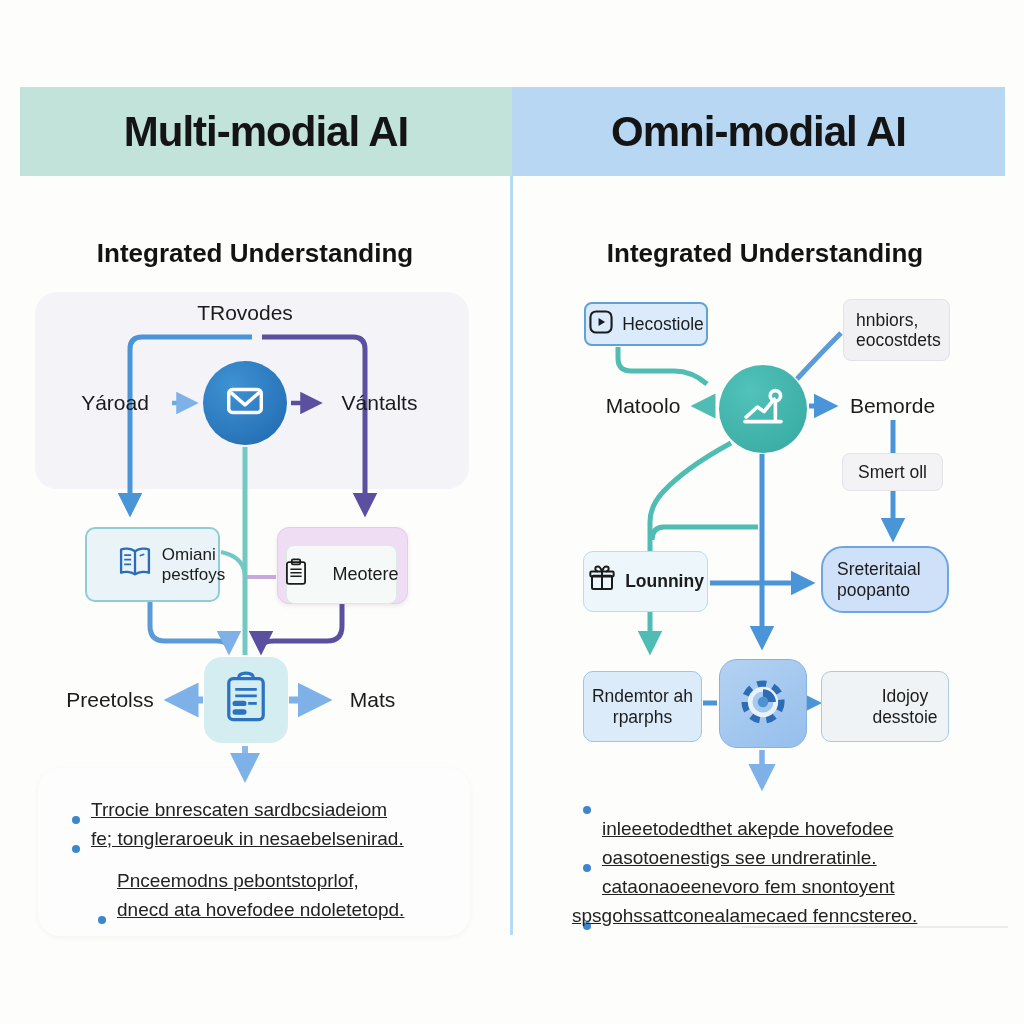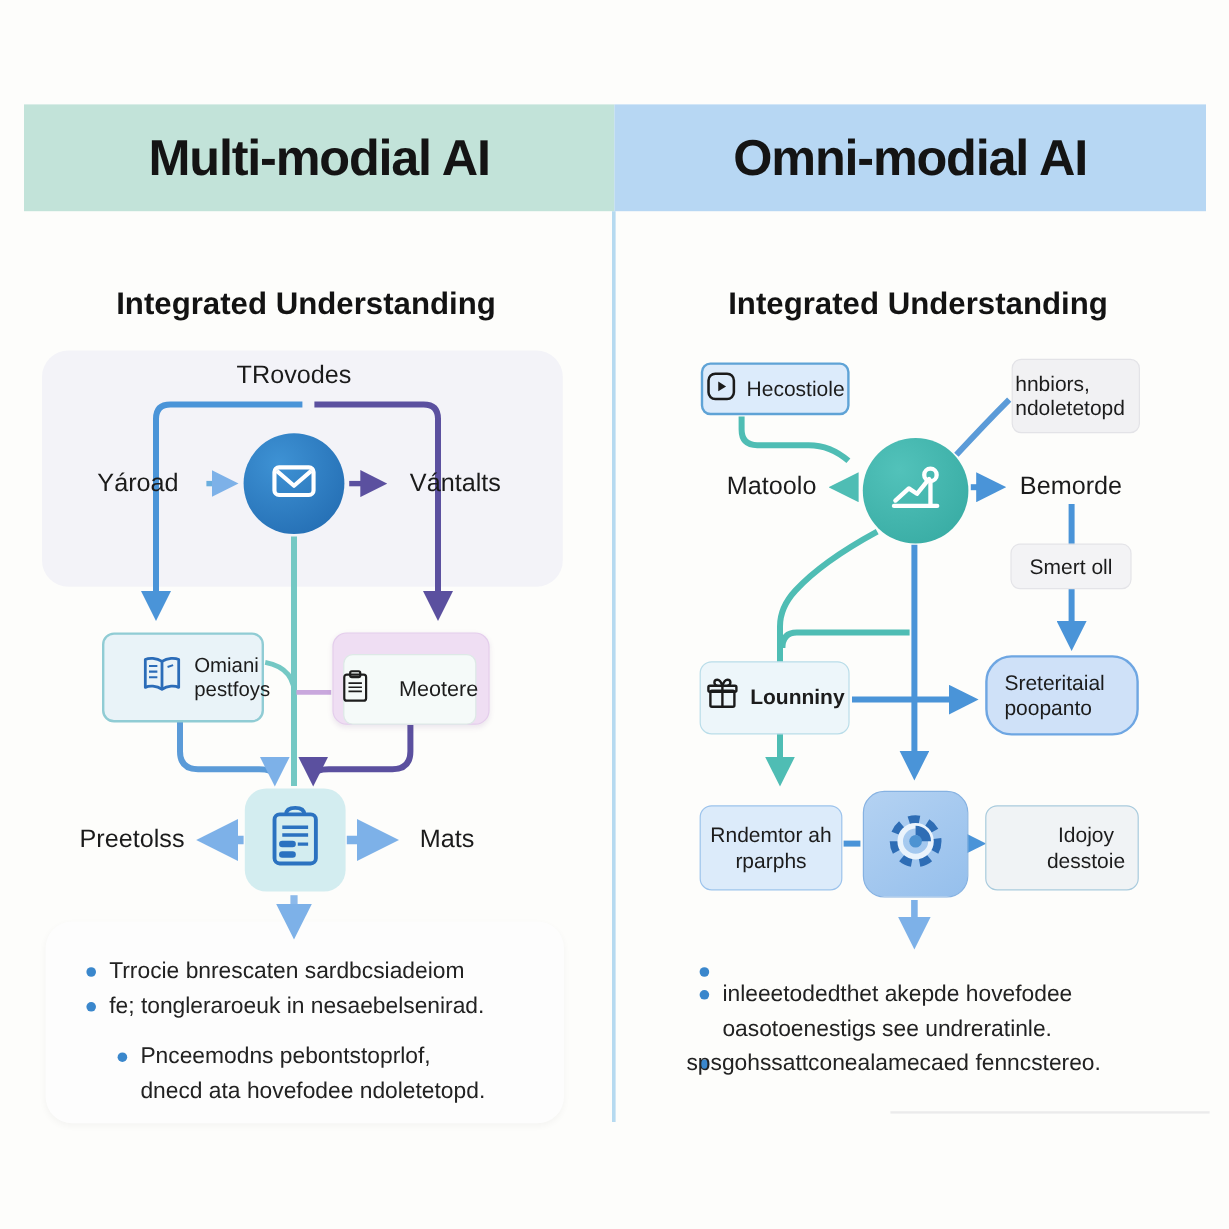--- a/index.html
+++ b/index.html
@@ -45,37 +45,37 @@
           background:#e9f3f8;border:2px solid #90ccd4;font-size:17px;padding-left:36px;}
   .meot-outer{left:277px;top:527px;width:129px;height:75px;border-radius:12px;
           background:#efdef3;border:1px solid #e4cdec;box-shadow:0 2px 4px rgba(120,80,150,.12);}
   .meot-inner{left:8px;top:17px;width:111px;height:59px;border-radius:8px;
           background:#f5faf9;border:1px solid #dde9e6;font-size:18px;gap:24px;}
   .clipbox{left:204px;top:657px;width:84px;height:86px;border-radius:18px;background:#d3edf0;}
 
   .heco{left:584px;top:302px;width:124px;height:44px;border-radius:8px;
         background:#dcebfb;border:2px solid #5fa3d6;font-size:17.5px;}
   .hnbiors{left:843px;top:299px;width:107px;height:62px;border-radius:8px;
-        background:#f1f1f3;border:1px solid #e3e3e7;font-size:17.5px;justify-content:flex-start;padding-left:2px;}
+        background:#f1f1f3;border:1px solid #e3e3e7;font-size:17.5px;justify-content:flex-start;padding-left:12px;}
   .smert{left:842px;top:453px;width:101px;height:38px;border-radius:8px;
         background:#f3f3f5;border:1px solid #e4e4e8;font-size:17.5px;}
   .lounniny{left:583px;top:551px;width:125px;height:61px;border-radius:10px;
         background:#edf6fa;border:1.5px solid #b9dde9;font-size:17.5px;font-weight:bold;}
   .sret{left:821px;top:546px;width:128px;height:67px;border-radius:22px;
         background:#cfe1f8;border:2px solid #6ea6e2;font-size:17.5px;justify-content:flex-start;padding-left:14px;}
   .rnd{left:583px;top:671px;width:119px;height:71px;border-radius:10px;
         background:#dcebfa;border:1.5px solid #9cc3ec;font-size:17.5px;}
   .gearbox{left:719px;top:659px;width:88px;height:89px;border-radius:18px;
         background:linear-gradient(145deg,#b4d2f2,#95bfec);border:1px solid #86b2e2;}
   .idojoy{left:821px;top:671px;width:128px;height:71px;border-radius:10px;
         background:#f0f3f5;border:1.5px solid #a9cbdd;font-size:17.5px;}
 
   
   .bullets{font-size:19px;line-height:29px;color:#222;}
-  .bullet{display:flex;align-items:flex-start;}
+  .bullet{display:flex;align-items:flex-end;text-decoration:underline;}
   .dot{flex:0 0 8px;width:8px;height:8px;border-radius:50%;background:#3a87cc;margin:11px 11px 0 0;}
   .indent{margin-left:26px;}
   .gap{margin-top:13px;}
   .outdent{margin-left:-30px;}
 
   .faintline{left:742px;top:926px;width:266px;height:2px;background:#ebebeb;}
 </style>
 </head>
 <body>
 
@@ -215,21 +215,21 @@
       <rect x="3" y="3" width="26" height="26" rx="7"></rect>
       <path d="M13 11 L21 16 L13 21 Z" fill="#1b1b1b" stroke="none"></path>
     </svg>
   </span>
   <div class="txt">Hecostiole</div>
 </div>
 
 <div class="abs node hnbiors">
   <div class="txt">
     <div>hnbiors,</div>
-    <div>ndoletetopd</div>
+    <div>eocostdets</div>
   </div>
 </div>
 
 <div class="abs hub hubR">
   <span>
     <svg width="54" height="54" viewBox="0 0 48 48" fill="none" stroke="#ffffff" stroke-width="3.2" stroke-linecap="round" stroke-linejoin="round">
       <path d="M9 33 L19 24 L25 28 L34 17"></path>
       <circle cx="35" cy="14" r="4.6"></circle>
       <path d="M35 19 V 35"></path>
       <path d="M8 37 H 40"></path>
@@ -295,18 +295,19 @@
   <div class="bullet">
     <span class="dot"></span>
     <div>
       <div>inleeetodedthet akepde hovefodee</div>
       <div>oasotoenestigs see undreratinle.</div>
     </div>
   </div>
   <div class="bullet">
     <span class="dot"></span>
     <div>
+      <div>cataonaoeenevoro fem snontoyent</div>
       <div class="outdent">spsgohssattconealamecaed fenncstereo.</div>
     </div>
   </div>
 </div>
 
 <div class="abs faintline"></div>
 
 </body></html>

